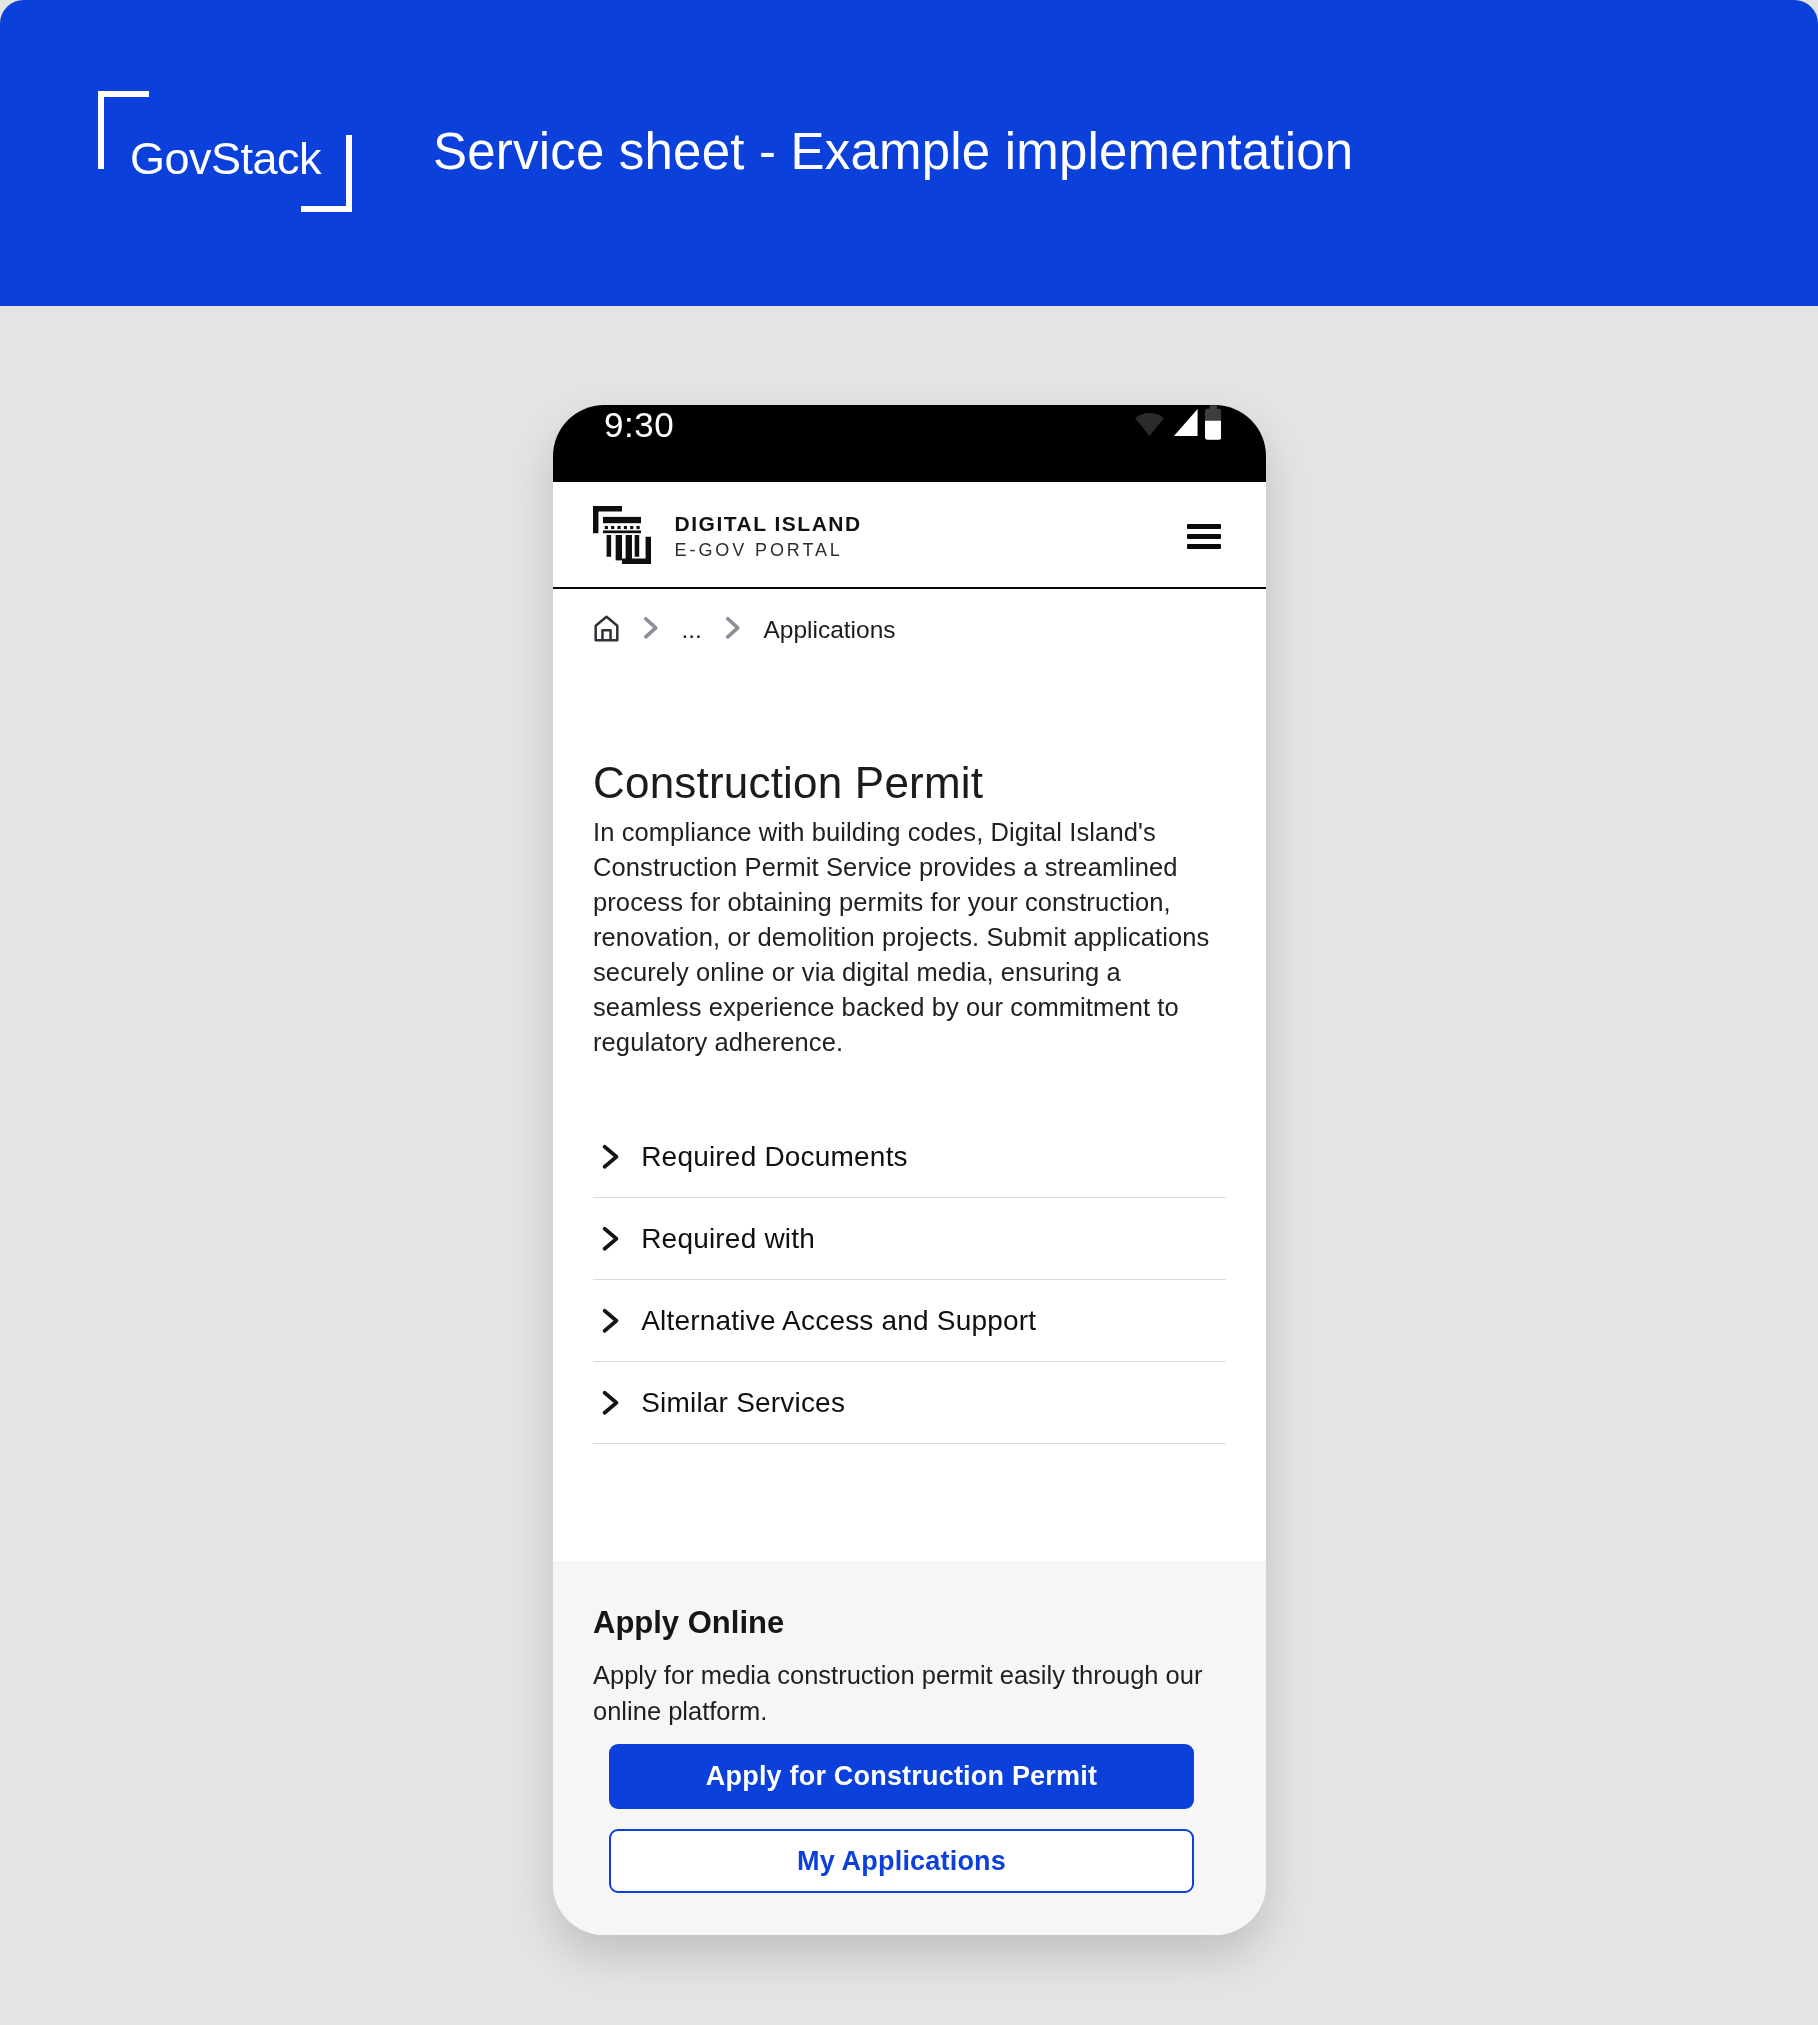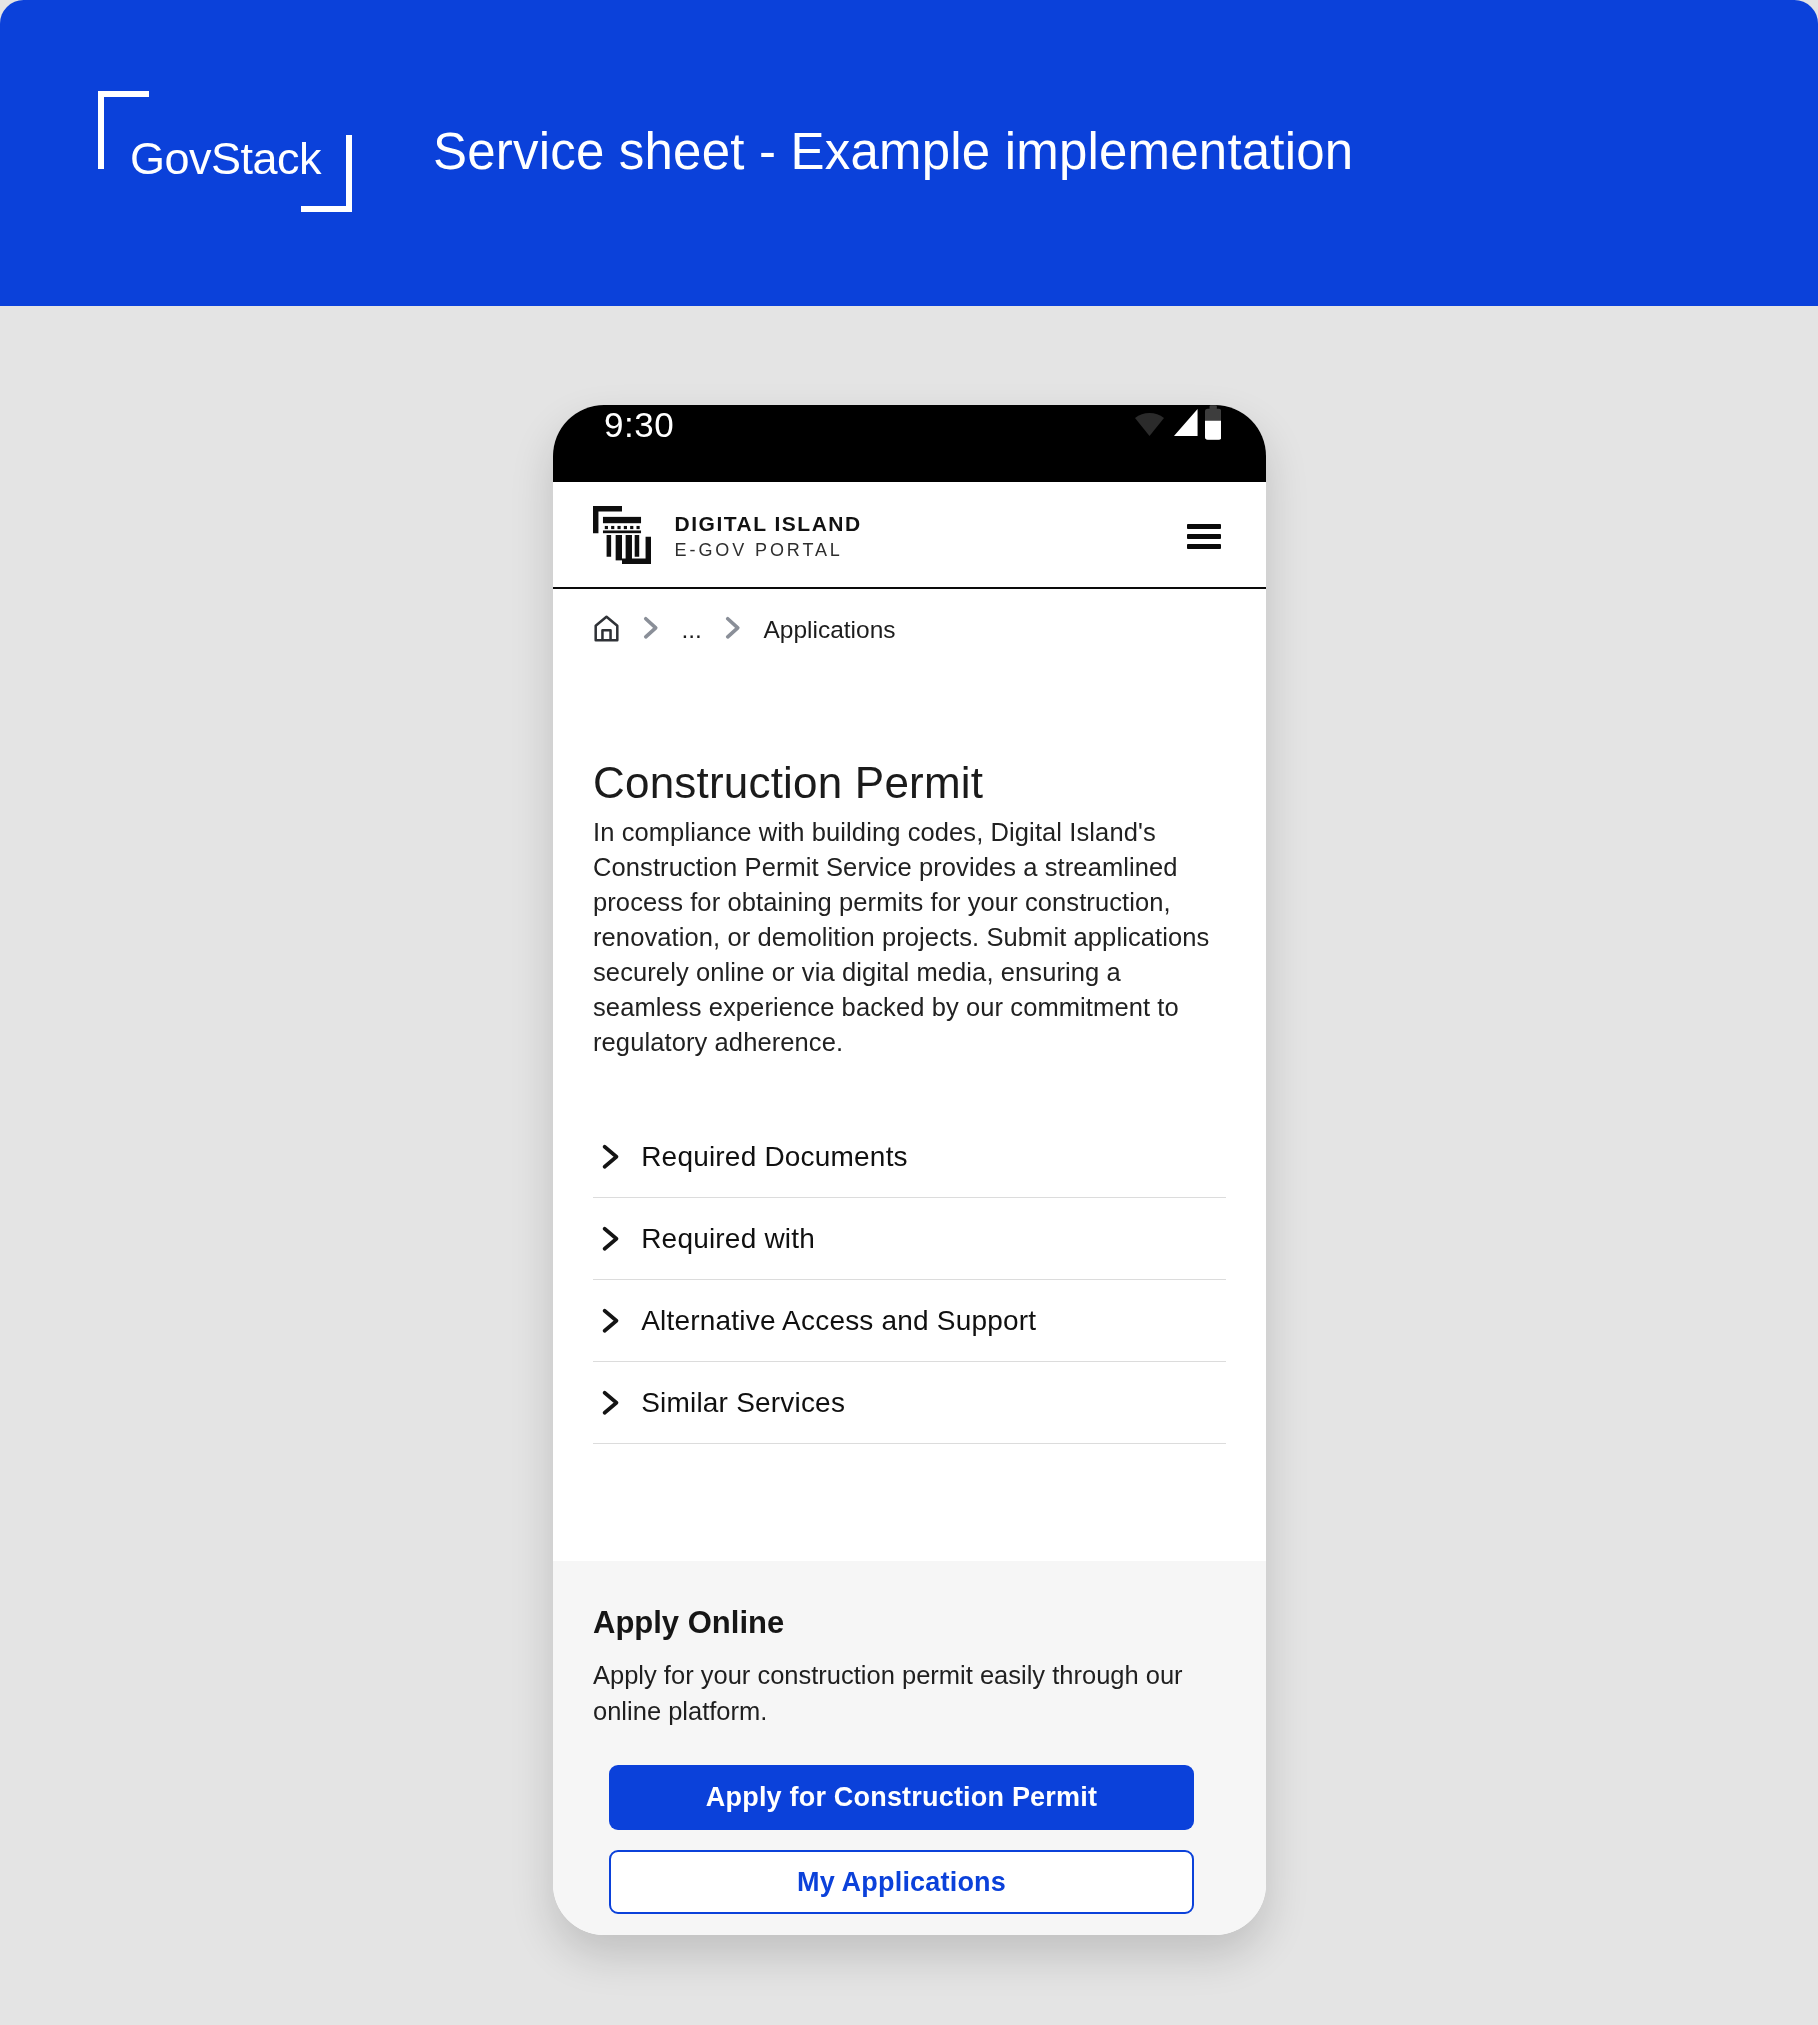--- a/index.html
+++ b/index.html
@@ -94,21 +94,21 @@
     flex:0 0 auto; background:#F6F6F6; height:374px;
     padding:44px 56px 0 40px;
   }
   .apply-heading { font-size:31px; font-weight:600; color:#161616; }
   .apply-desc { margin-top:16.4px; font-size:25.5px; line-height:36px; color:#1F1F1F; }
   .btn {
     display:flex; align-items:center; justify-content:center;
     margin:0 16.4px; border-radius:9px; cursor:pointer;
     font-size:27px; font-weight:700; letter-spacing:0.2px;
   }
-  .btn-primary { margin-top:36px; height:65px; background:#0B41DA; color:#fff; }
+  .btn-primary { margin-top:15px; height:65px; background:#0B41DA; color:#fff; }
   .btn-secondary {
     margin-top:20px; height:64px; background:#fff; color:#0B41DA;
     border:2.3px solid #0B41DA;
   }
 </style>
 </head>
 <body>
 
 <div class="page">
 
@@ -236,20 +236,20 @@
           </span>
           <span class="accordion-label">Similar Services</span>
         </div>
       </div>
     </div>
 
     <div class="spacer"></div>
 
     <div class="apply-footer">
       <div class="apply-heading">Apply Online</div>
-      <div class="apply-desc">Apply for your construction permit easily through our online platform.</div>
+      <div class="apply-desc">Apply for media construction permit easily through our online platform.</div>
       <div class="btn btn-primary">Apply for Construction Permit</div>
       <div class="btn btn-secondary">My Applications</div>
     </div>
 
   </div>
 </div>
 
 
 </body></html>

